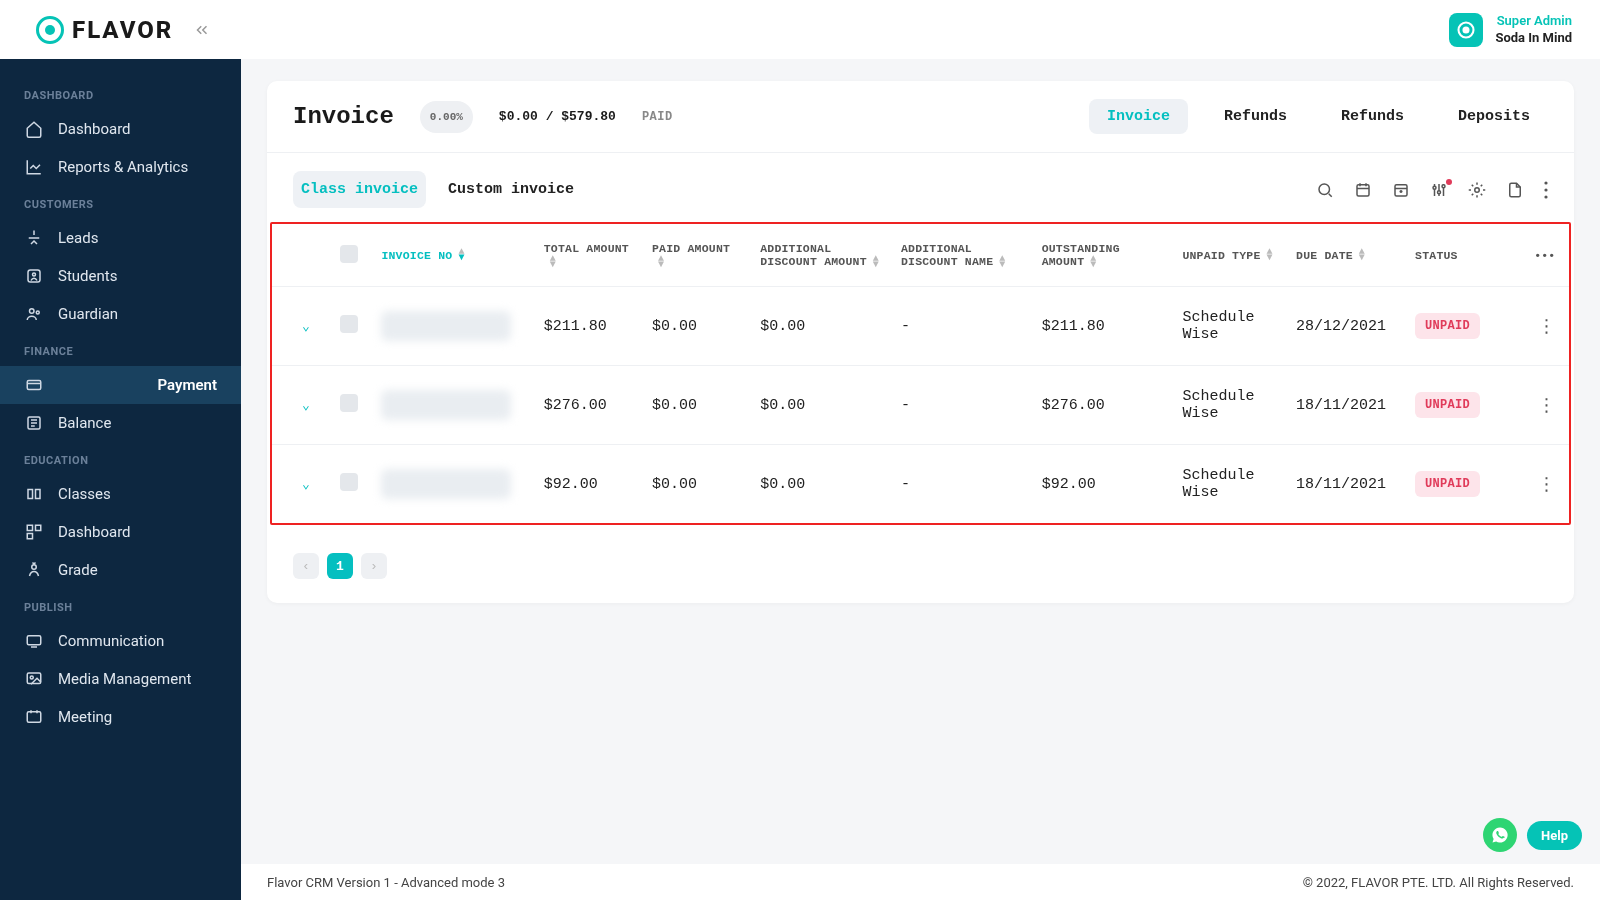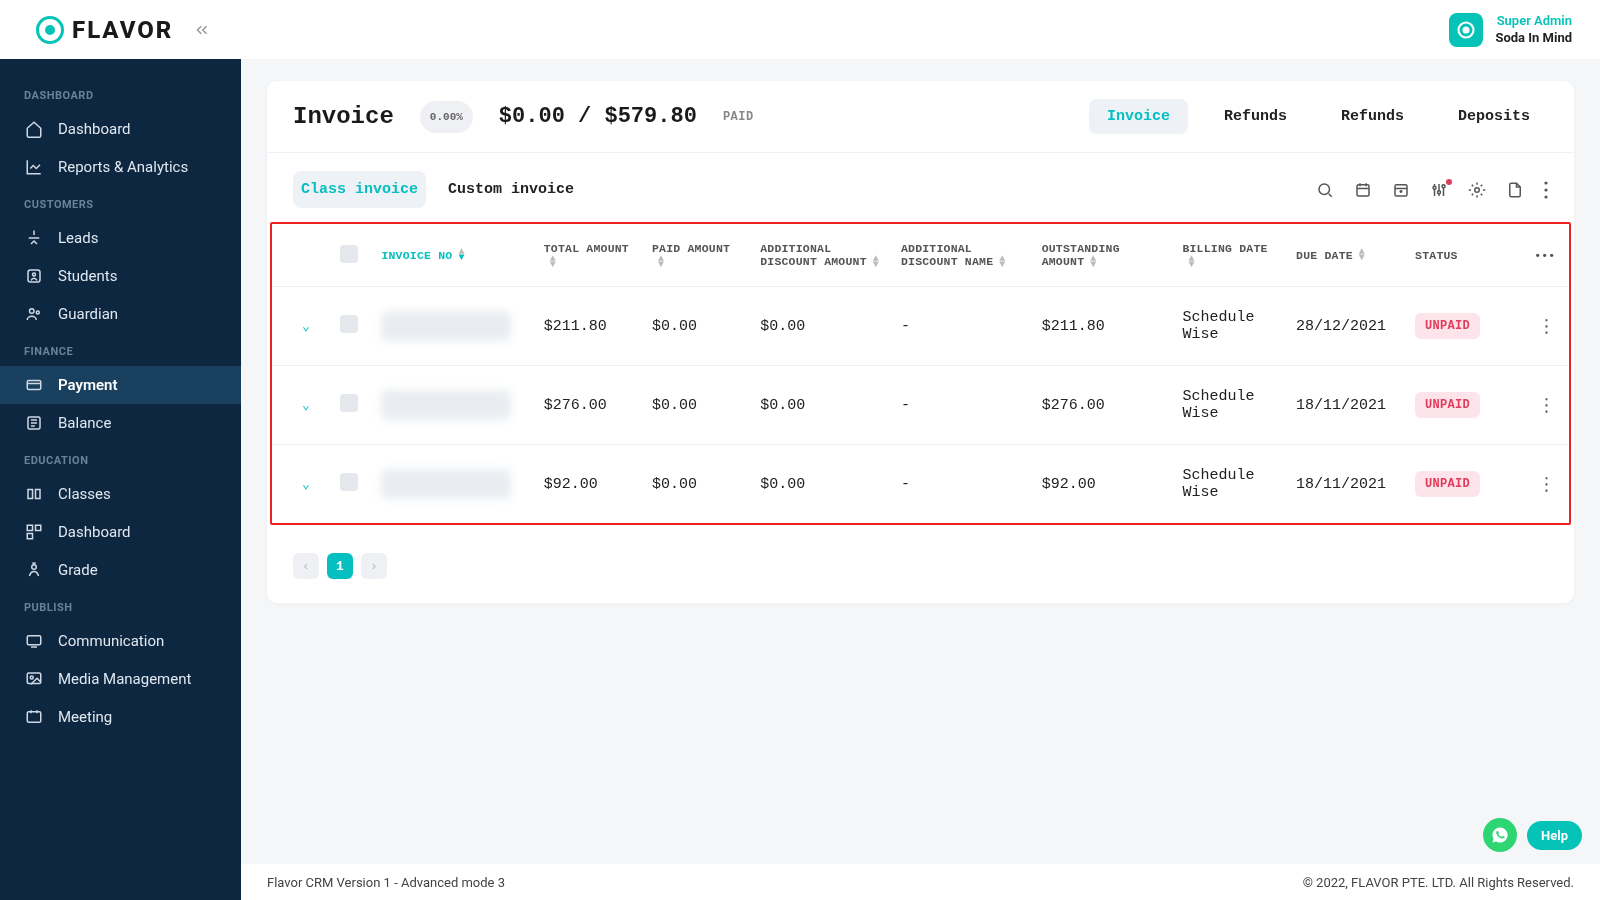--- a/index.html
+++ b/index.html
@@ -41,37 +41,37 @@
   .sidebar {
     position:absolute; top:59px; left:0; bottom:0; width:241px; background:#0d2740; color:#cfd8e3; padding:18px 0 0 0; overflow:hidden;
   }
   .nav-section-label {
     font-size:11px; letter-spacing:0.5px; color:#6b8099; font-weight:700; padding:12px 24px 8px;
   }
   .nav-item {
     display:flex; align-items:center; gap:14px; padding:10px 24px; font-size:15px; cursor:pointer; color:#e0e7ef;
   }
   .nav-item .ic { width:20px; display:flex; justify-content:center; color:#cfd8e3; }
-  .nav-item.active { background:#19415f; color:#fff; font-weight:600; }
+  .nav-item.active { background:#19415f; color:#fff; font-weight:600;justify-content:space-between; }
 
   .content {
     position:absolute; left:241px; right:0; top:59px; bottom:36px; padding:22px 26px; overflow:auto;
   }
   .card {
     background:#fff; border-radius:10px; box-shadow:0 1px 4px rgba(0,0,0,0.04);font-family:Liberation Mono, monospace;
   }
   .card-header {
     display:flex; align-items:center; justify-content:space-between; padding:18px 26px; border-bottom:1px solid #eef0f3;
   }
   .header-left { display:flex; align-items:center; gap:26px; }
   .page-title { font-size:24px; font-weight:800; }
   .pct-pill {
     background:#eef0f3; border-radius:999px; font-size:11px; font-weight:600; color:#666; padding:10px 10px;
   }
-  .amount-sum { font-size:22px; font-weight:800; }
+  .amount-sum { font-size:13px; font-weight:800; }
   .paid-label { font-size:12px; color:#888; font-weight:600; letter-spacing:0.5px; }
   .tabs-top { display:flex; gap:18px; }
   .tab-top {
     padding:9px 18px; border-radius:8px; font-size:15px; font-weight:700; color:#222; cursor:pointer;
   }
   .tab-top.active { background:#eef1f5; color:#05bfc0; }
 
   .subheader {
     display:flex; align-items:center; justify-content:space-between; padding:18px 26px 14px;
   }
@@ -383,21 +383,21 @@
                   <span>▼</span>
                 </span></th>
             <th style="width:130px"><span>ADDITIONAL DISCOUNT NAME</span><span class="sort">
                   <span>▲</span>
                   <span>▼</span>
                 </span></th>
             <th style="width:130px"><span>OUTSTANDING AMOUNT</span><span class="sort">
                   <span>▲</span>
                   <span>▼</span>
                 </span></th>
-            <th style="width:105px"><span>BILLING DATE</span><span class="sort">
+            <th style="width:105px"><span>UNPAID TYPE</span><span class="sort">
                   <span>▲</span>
                   <span>▼</span>
                 </span></th>
             <th style="width:110px"><span>DUE DATE</span><span class="sort">
                   <span>▲</span>
                   <span>▼</span>
                 </span></th>
             <th style="width:110px"><span>STATUS</span></th>
             <th style="width:40px">•••</th>
           </tr>

